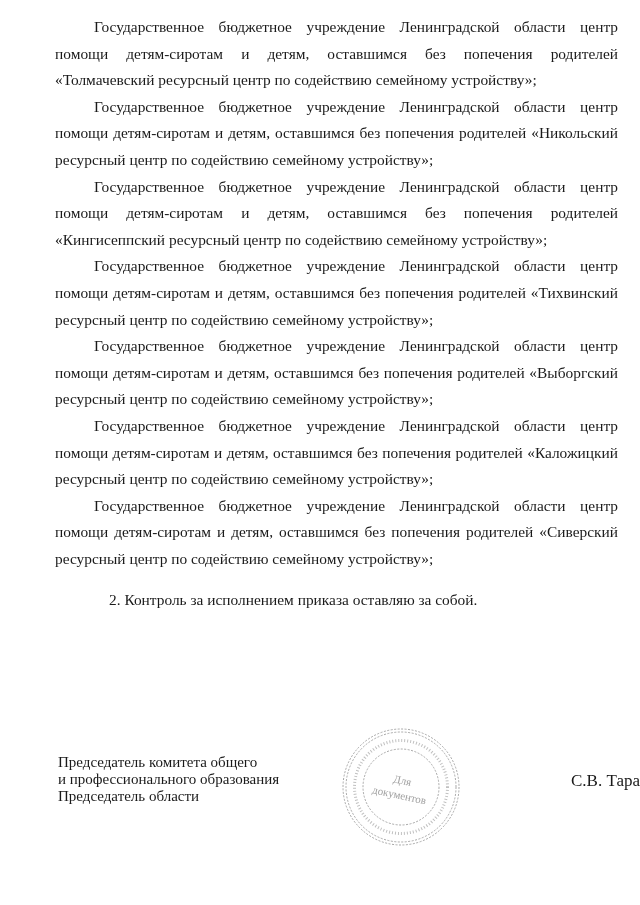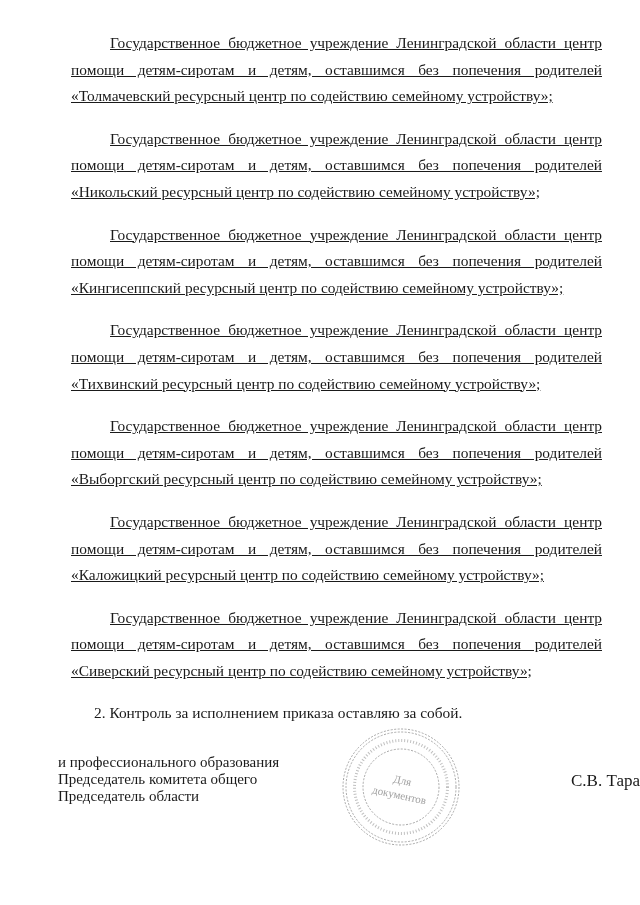--- a/index.html
+++ b/index.html
@@ -17,28 +17,27 @@
     }
     .body-text {
       position: absolute;
       left: 55px;
       top: 14px;
       width: 563px;
       font-size: 15.4px;
       line-height: 26.6px;
     }
     .para {
-      margin: 16px;
+      margin: 0;
       text-indent: 39px;
       text-align: justify;
       word-spacing: 0;
-      text-decoration: underline;
     }
     .item2 {
-      margin: 0;
+      margin: 15px;
       text-indent: 39px;
       text-align: left;
     }
     .sig-block {
       position: absolute;
       left: 58px;
       top: 754px;
       font-size: 15px;
       line-height: 17px;
     }
@@ -68,22 +67,22 @@
   <p class="para">Государственное бюджетное учреждение Ленинградской области центр помощи детям-сиротам и детям, оставшимся без попечения родителей «Никольский ресурсный центр по содействию семейному устройству»;</p>
   <p class="para">Государственное бюджетное учреждение Ленинградской области центр помощи детям-сиротам и детям, оставшимся без попечения родителей «Кингисеппский ресурсный центр по содействию семейному устройству»;</p>
   <p class="para">Государственное бюджетное учреждение Ленинградской области центр помощи детям-сиротам и детям, оставшимся без попечения родителей «Тихвинский ресурсный центр по содействию семейному устройству»;</p>
   <p class="para">Государственное бюджетное учреждение Ленинградской области центр помощи детям-сиротам и детям, оставшимся без попечения родителей «Выборгский ресурсный центр по содействию семейному устройству»;</p>
   <p class="para">Государственное бюджетное учреждение Ленинградской области центр помощи детям-сиротам и детям, оставшимся без попечения родителей «Каложицкий ресурсный центр по содействию семейному устройству»;</p>
   <p class="para">Государственное бюджетное учреждение Ленинградской области центр помощи детям-сиротам и детям, оставшимся без попечения родителей «Сиверский ресурсный центр по содействию семейному устройству»;</p>
   <p class="item2">2. Контроль за исполнением приказа оставляю за собой.</p>
 </div>
 
 <div class="sig-block">
+  <div>Председатель комитета общего</div>
   <div>и профессионального образования</div>
-  <div>Председатель комитета общего</div>
   <div>Председатель области</div>
 </div>
 
 <div class="stamp">
   <svg width="120" height="120" viewBox="0 0 120 120">
     <g fill="none" stroke="#a8a8a8" stroke-width="1" stroke-dasharray="2 1.5">
       <circle cx="60" cy="60" r="58"></circle>
       <circle cx="60" cy="60" r="55"></circle>
       <circle cx="60" cy="60" r="38"></circle>
     </g>

